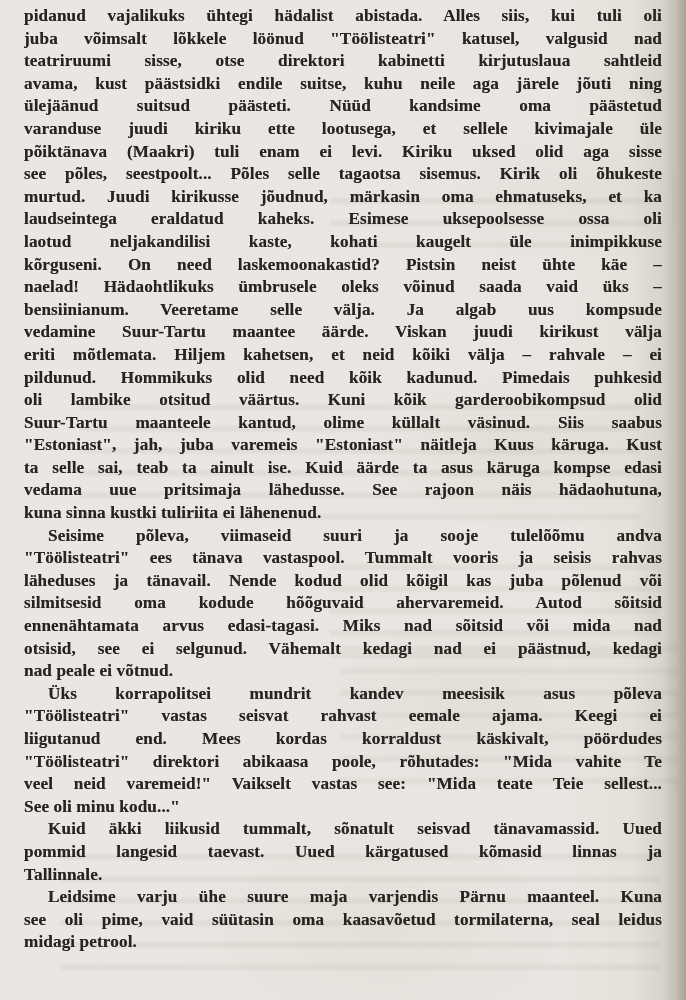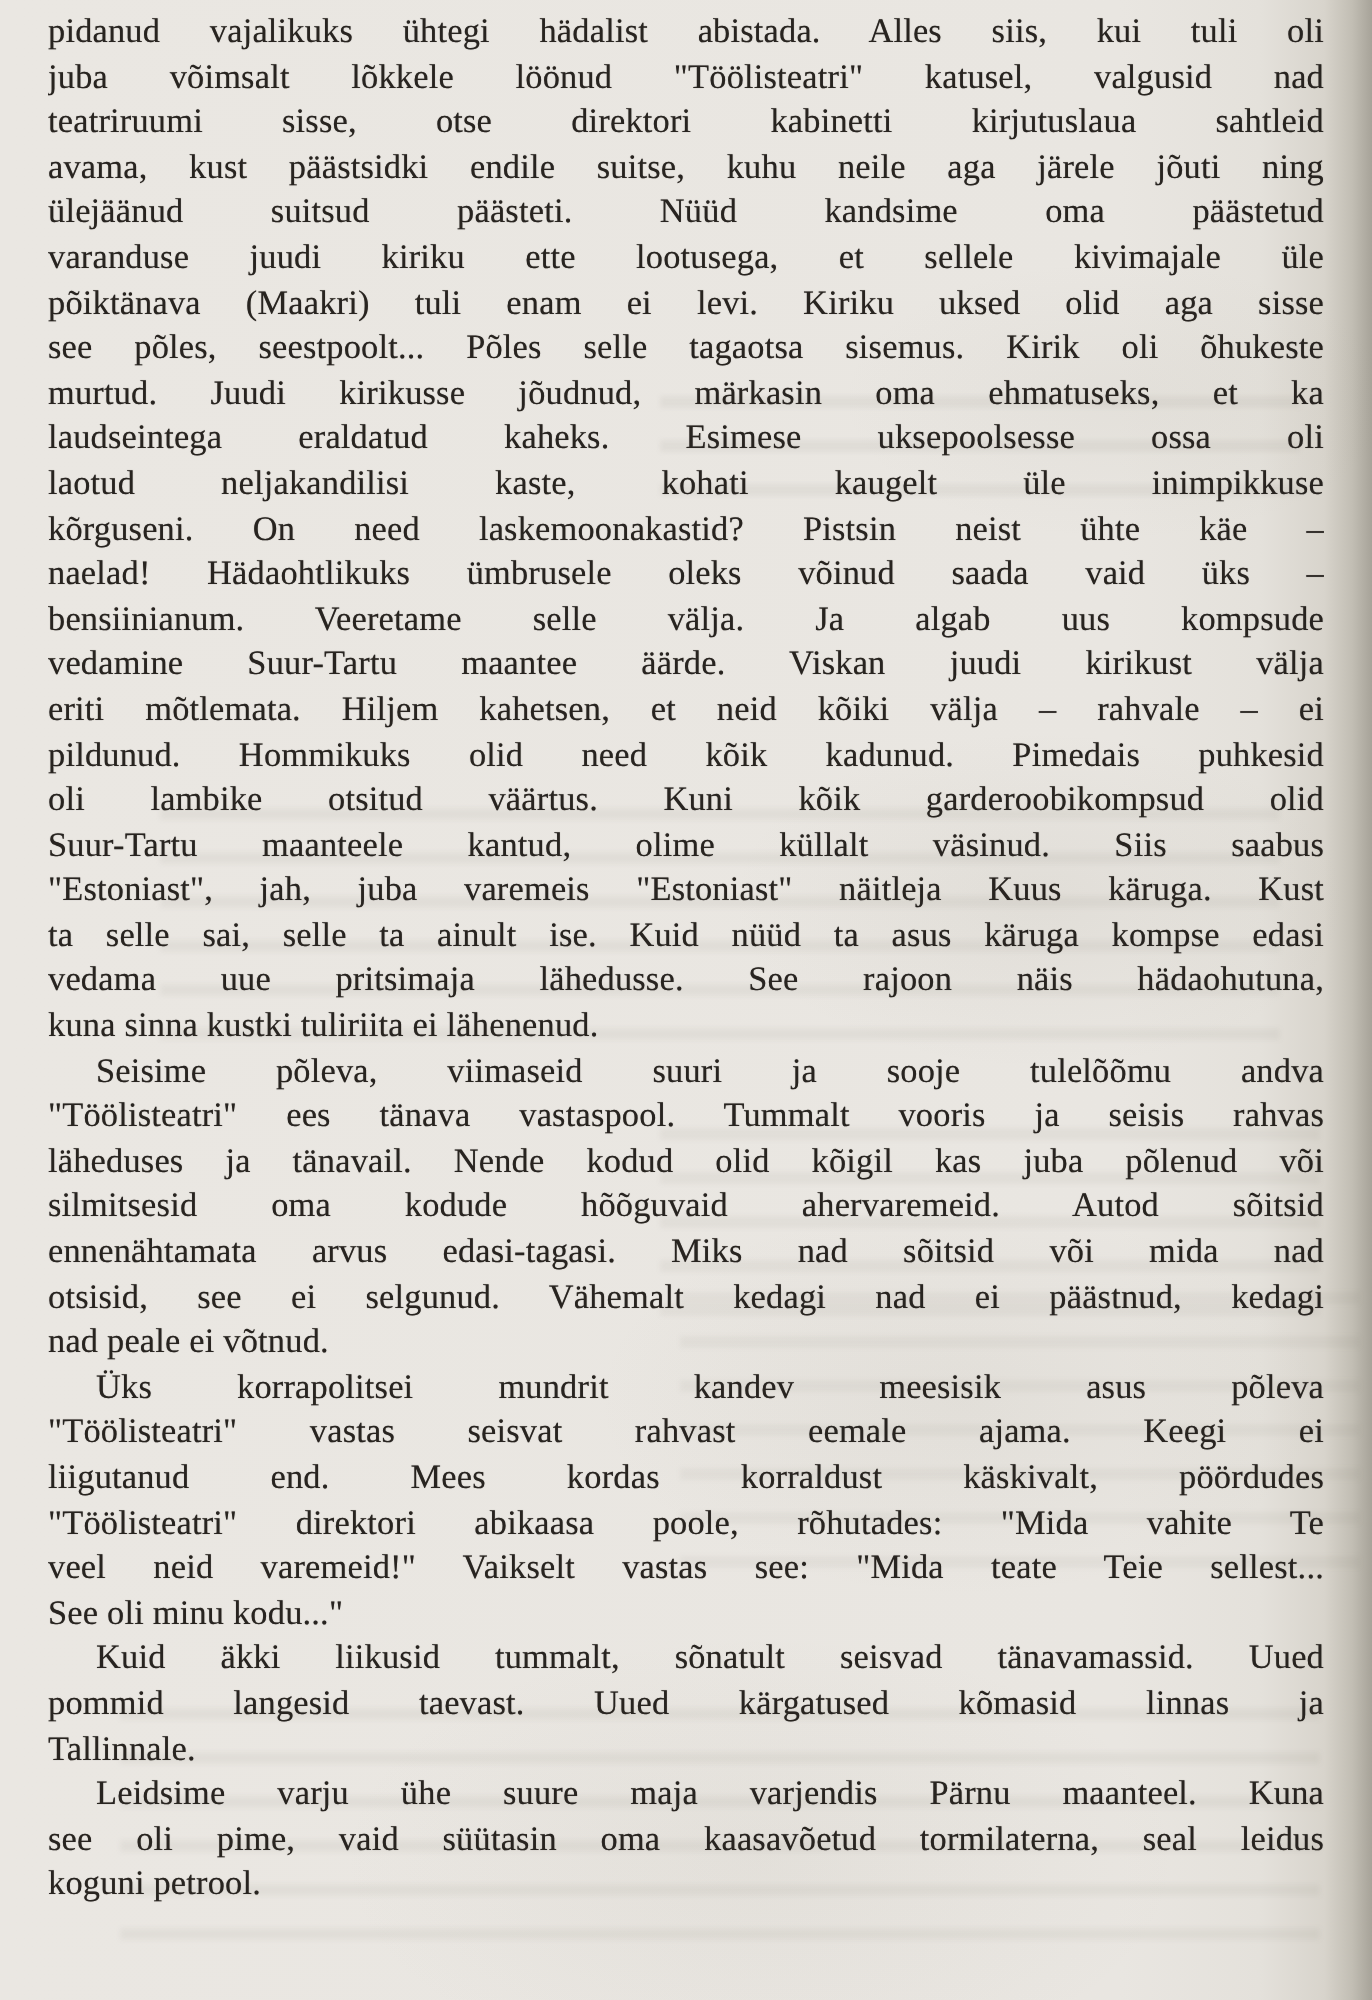--- a/index.html
+++ b/index.html
@@ -50,21 +50,21 @@
       repeating-linear-gradient(to bottom, transparent 0 8px, rgba(128,124,110,0.15) 8px 14px, transparent 14px 22px);
     background-size: 320px 66px, 560px 132px, 330px 110px, 340px 154px, 600px 132px;
     background-position: 330px 190px, 80px 396px, 330px 556px, 340px 638px, 60px 846px;
   }
   .text-block {
     position: absolute;
     top: 5px;
     left: 24px;
     width: 638px;
   }
-  .paragraph { margin: 0; }
+  .paragraph { margin: 0; font-weight: bold; }
   .line {
     height: 22.6px;
     line-height: 22.6px;
     font-size: 17.2px;
     letter-spacing: 0.1px;
     text-align: justify;
     text-align-last: justify;
     overflow: hidden;
     white-space: nowrap;
   }
@@ -96,21 +96,21 @@
         <div class="line">laotud neljakandilisi kaste, kohati kaugelt üle inimpikkuse</div>
         <div class="line">kõrguseni. On need laskemoonakastid? Pistsin neist ühte käe –</div>
         <div class="line">naelad! Hädaohtlikuks ümbrusele oleks võinud saada vaid üks –</div>
         <div class="line">bensiinianum. Veeretame selle välja. Ja algab uus kompsude</div>
         <div class="line">vedamine Suur-Tartu maantee äärde. Viskan juudi kirikust välja</div>
         <div class="line">eriti mõtlemata. Hiljem kahetsen, et neid kõiki välja – rahvale – ei</div>
         <div class="line">pildunud. Hommikuks olid need kõik kadunud. Pimedais puhkesid</div>
         <div class="line">oli lambike otsitud väärtus. Kuni kõik garderoobikompsud olid</div>
         <div class="line">Suur-Tartu maanteele kantud, olime küllalt väsinud. Siis saabus</div>
         <div class="line">"Estoniast", jah, juba varemeis "Estoniast" näitleja Kuus käruga. Kust</div>
-        <div class="line">ta selle sai, selle ta ainult ise. Kuid nüüd ta asus käruga kompse edasi</div>
+        <div class="line">ta selle sai, teab ta ainult ise. Kuid äärde ta asus käruga kompse edasi</div>
         <div class="line">vedama uue pritsimaja lähedusse. See rajoon näis hädaohutuna,</div>
         <div class="line last">kuna sinna kustki tuliriita ei lähenenud.</div>
       </div>
       <div class="paragraph">
         <div class="line indent">Seisime põleva, viimaseid suuri ja sooje tulelõõmu andva</div>
         <div class="line">"Töölisteatri" ees tänava vastaspool. Tummalt vooris ja seisis rahvas</div>
         <div class="line">läheduses ja tänavail. Nende kodud olid kõigil kas juba põlenud või</div>
         <div class="line">silmitsesid oma kodude hõõguvaid ahervaremeid. Autod sõitsid</div>
         <div class="line">ennenähtamata arvus edasi-tagasi. Miks nad sõitsid või mida nad</div>
         <div class="line">otsisid, see ei selgunud. Vähemalt kedagi nad ei päästnud, kedagi</div>
@@ -125,16 +125,16 @@
         <div class="line last">See oli minu kodu..."</div>
       </div>
       <div class="paragraph">
         <div class="line indent">Kuid äkki liikusid tummalt, sõnatult seisvad tänavamassid. Uued</div>
         <div class="line">pommid langesid taevast. Uued kärgatused kõmasid linnas ja</div>
         <div class="line last">Tallinnale.</div>
       </div>
       <div class="paragraph">
         <div class="line indent">Leidsime varju ühe suure maja varjendis Pärnu maanteel. Kuna</div>
         <div class="line">see oli pime, vaid süütasin oma kaasavõetud tormilaterna, seal leidus</div>
-        <div class="line last">koguni petrool.</div>
+        <div class="line last">midagi petrool.</div>
       </div>
     </div>
 </div>
 
 </body></html>

